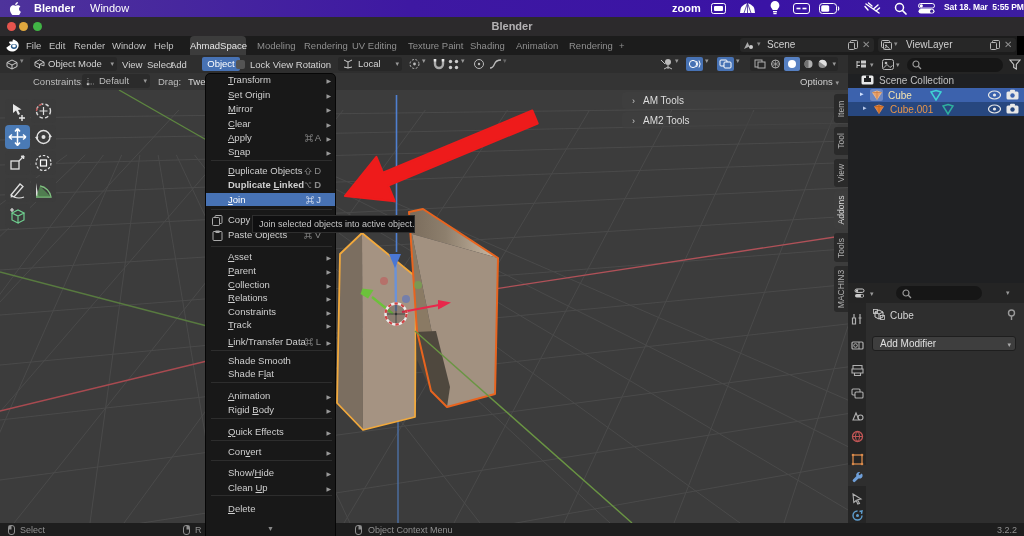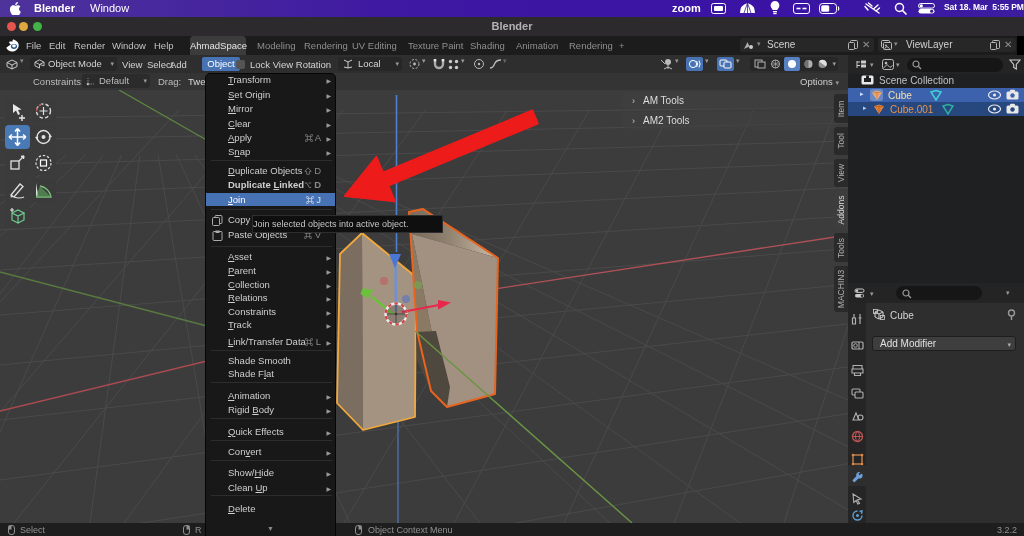--- a/index.html
+++ b/index.html
@@ -33,21 +33,21 @@
 #statusbar { left:0; top:523px; width:1024px; height:13px; background:#1e1e1e; color:#909090; font-size:9px; }
 
 #menu { left:205px; top:73px; width:131px; height:465px; background:#181818; border:1px solid #060606; border-radius:5px 5px 0 0; color:#cfcfcf; font-size:9.5px; z-index:30; }
 .mi { position:absolute; left:0; width:100%; height:14px; line-height:14px; }
 .mi .lab { position:absolute; left:22px; white-space:nowrap; }
 .mi .sc { position:absolute; right:14px; color:#8a8a8a; }
 .mi .sub { position:absolute; right:4px; color:#999999; font-size:6px; top:1px; }
 .sep { position:absolute; left:5px; width:121px; height:1px; background:#2d2d2d; }
 .hl { background:#4772b4; color:#fff; }
 
-#tooltip { left:252px; top:215px; width:191px; height:18px; background:#0f0f10; border:1px solid #2e2e2e; color:#c5c5c5; font-size:9px; line-height:16px; z-index:40; white-space:nowrap; }
+#tooltip { left:252px; top:215px; width:163px; height:18px; background:#0f0f10; border:1px solid #2e2e2e; color:#c5c5c5; font-size:9px; line-height:16px; padding-left:6px; z-index:40; white-space:nowrap; }
 
 .tbtn { position:absolute; width:25px; height:24px; background:#3b3b3b; border-radius:4px; z-index:5; }
 .tbtn.act { background:#4a7ab5; }
 
 .ntab { position:absolute; left:834px; width:14px; background:#2a2a2a; color:#b0b0b0; font-size:8.5px; border-radius:3px 0 0 3px; z-index:4; }
 .ntab span { position:absolute; left:2px; top:50%; transform:translateY(-50%) rotate(180deg); writing-mode:vertical-rl; }
 .ntab.act { background:#3d3d3d; color:#d8d8d8; }
 .kg { display:inline-block; vertical-align:-1px; }
 </style>
 </head>

